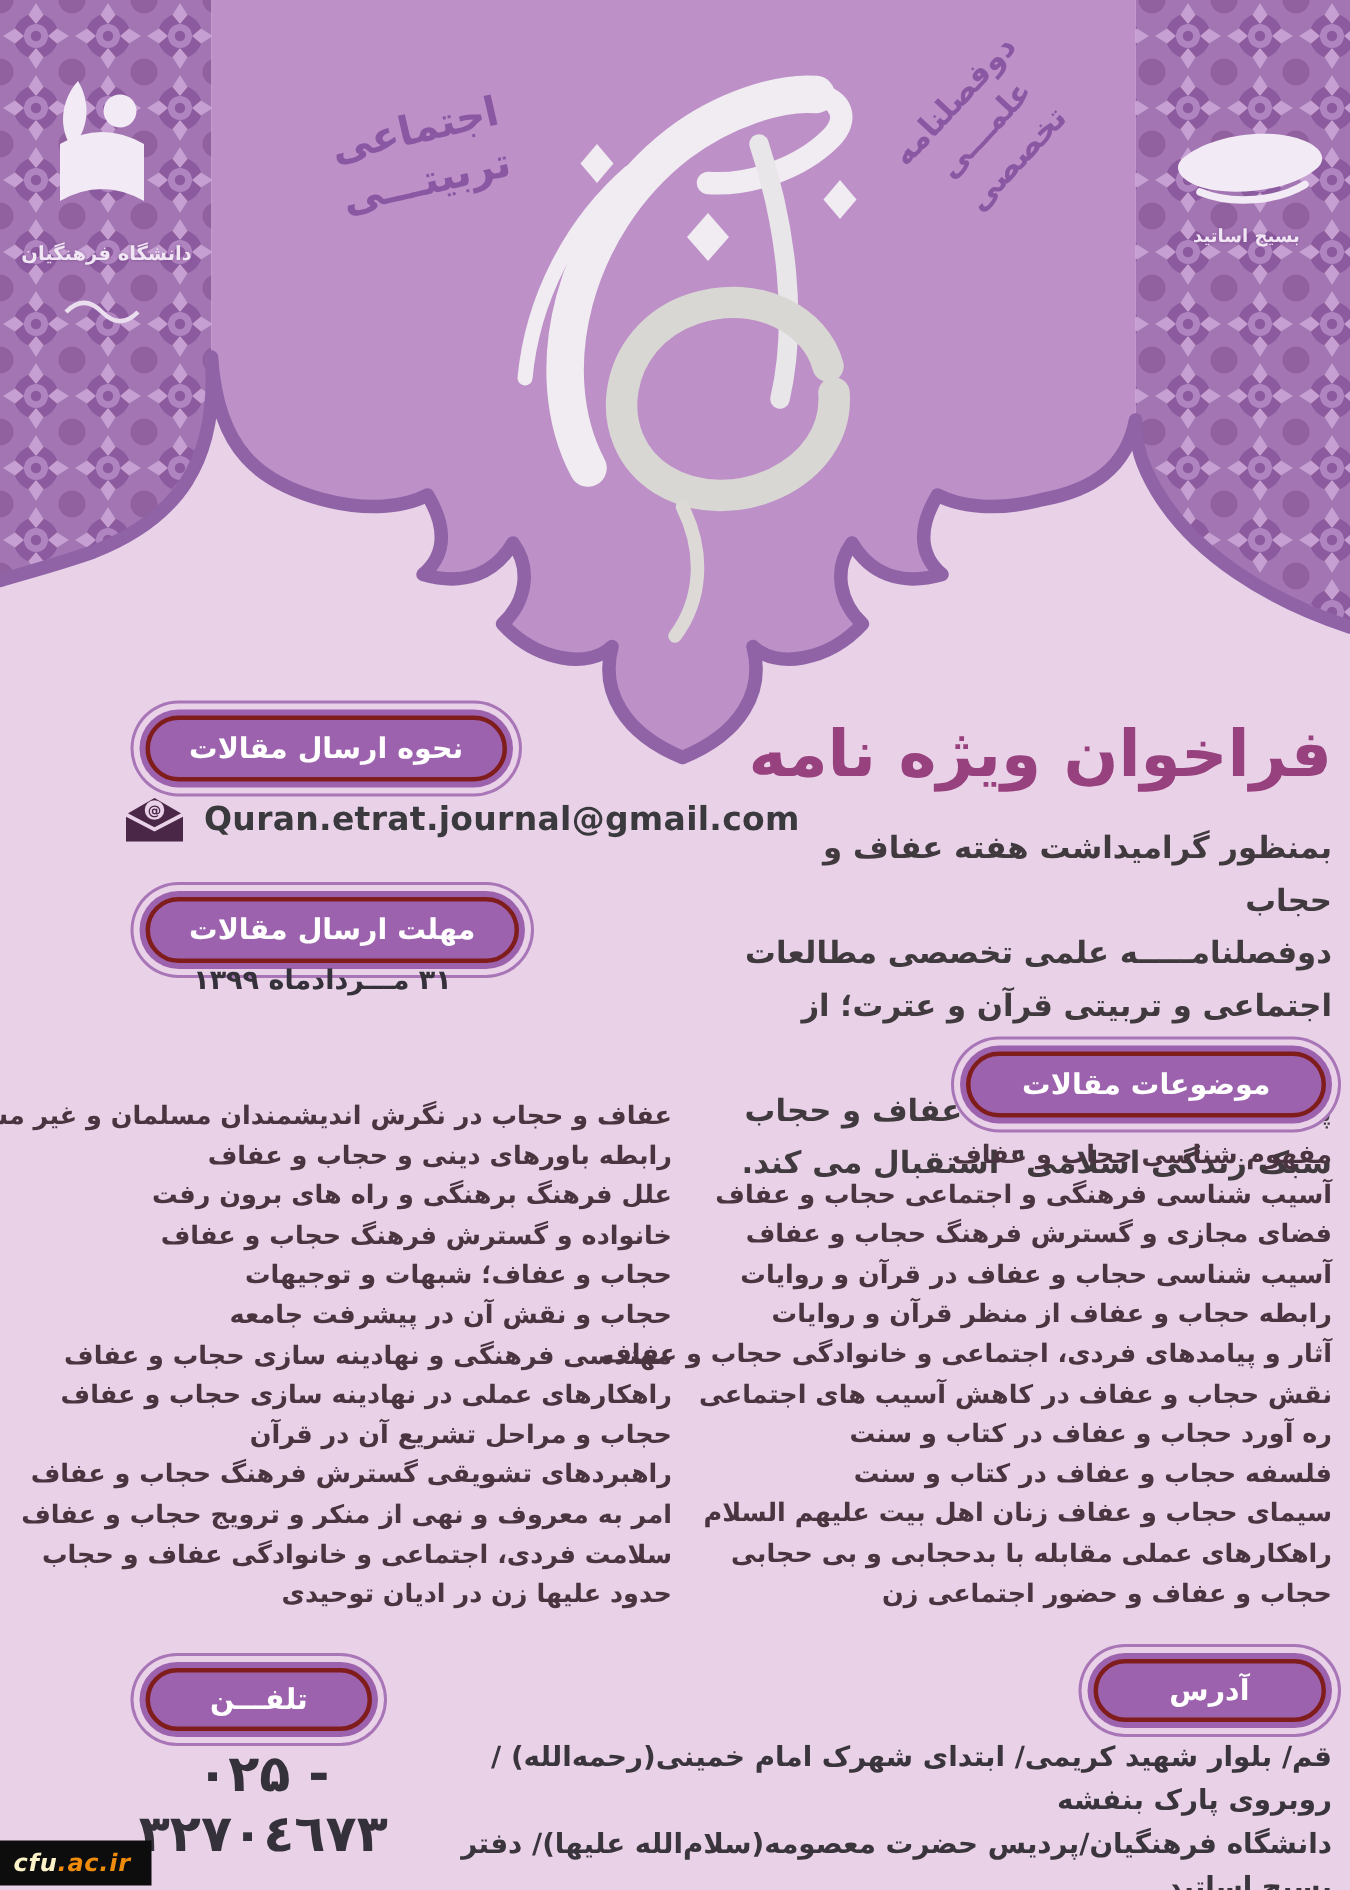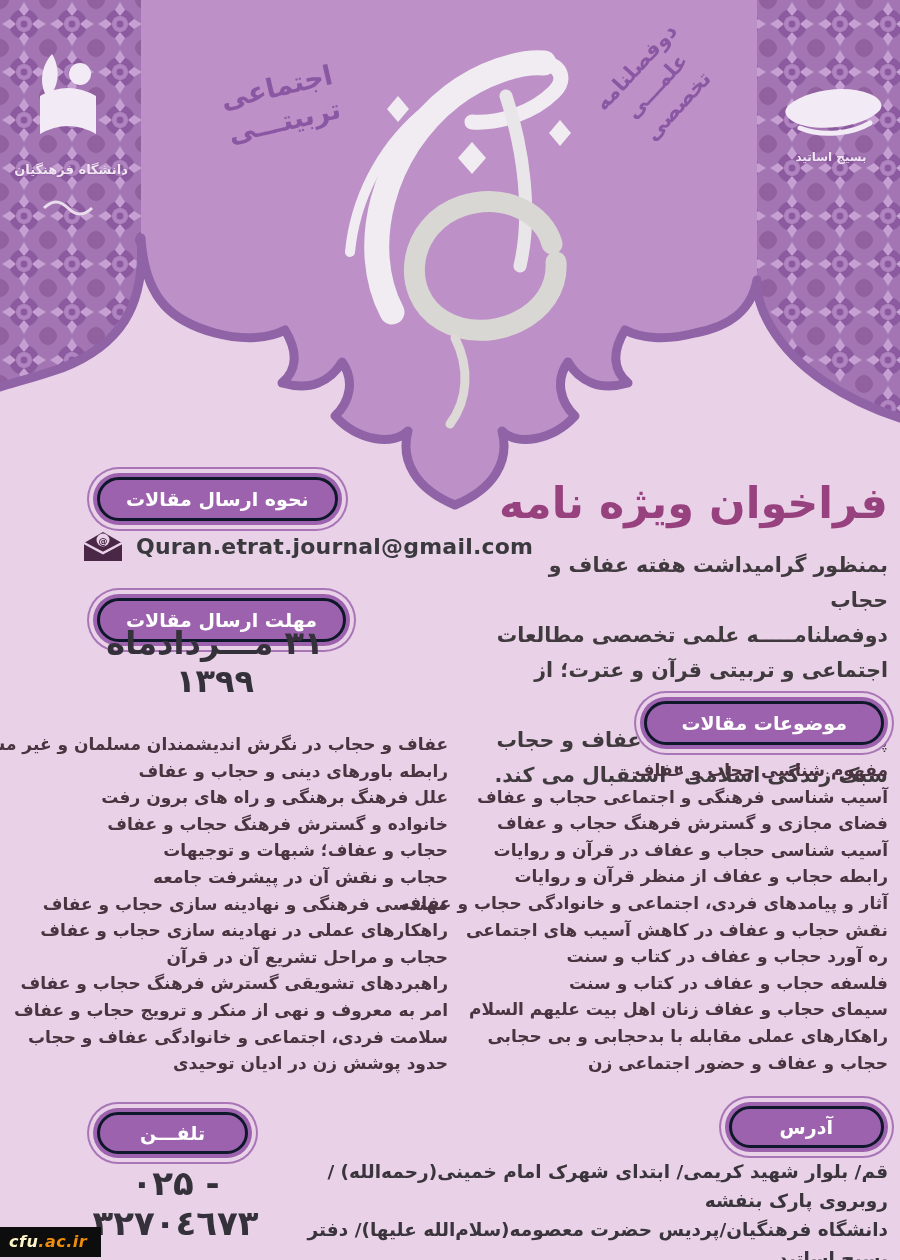--- a/index.html
+++ b/index.html
@@ -29,31 +29,31 @@
     color:#f1e7f4;font-weight:bold;text-align:center;
     text-shadow:0 0 2px rgba(90,40,110,.45);
   }
   .cap-left{left:6px;top:162px;width:130px;font-size:13px;}
   .cap-right{left:768px;top:150px;width:126px;font-size:12px;}
 
   
   .pill{
     position:absolute;
     background:#9d62ae;color:#fff;
-    border:3px solid #0f172a;border-radius:26px;
+    border:3px solid #7f1d1d;border-radius:26px;
     box-shadow:0 0 0 4px #9d62ae, 0 0 0 8px #e9d2e8, 0 0 0 10px #a875b7;
     padding:8px 26px;font-weight:bold;font-size:19px;text-align:center;
     direction:rtl;white-space:nowrap;
   }
 
   .email-row{left:82px;top:530px;display:flex;align-items:center;direction:ltr;}
   .email-text{margin-left:12px;font-size:22px;font-weight:bold;color:#3a3a3e;letter-spacing:.2px;}
 
-  .deadline-date{left:100px;top:624px;width:230px;text-align:center;
-    font-size:32px;font-weight:bold;color:#35313a;}
+  .deadline-date{left:100px;top:643px;width:230px;text-align:center;
+    font-size:18px;font-weight:bold;color:#35313a;}
 
   .call-title{right:12px;top:478px;font-size:43px;font-weight:bold;color:#97417e;text-align:left;}
   .call-body{
     right:12px;top:548px;width:404px;text-align:right;
     font-size:20.5px;line-height:35px;font-weight:bold;color:#403a3e;
     white-space:pre-line;
   }
 
   ul.topic-list{list-style:none;margin:0;padding:0;text-align:right;}
   ul.topic-list li{
@@ -202,21 +202,21 @@
       <li>علل فرهنگ برهنگی و راه های برون رفت</li>
       <li>خانواده و گسترش فرهنگ حجاب و عفاف</li>
       <li>حجاب و عفاف؛ شبهات و توجیهات</li>
       <li>حجاب و نقش آن در پیشرفت جامعه</li>
       <li>مهندسی فرهنگی و نهادینه سازی حجاب و عفاف</li>
       <li>راهکارهای عملی در نهادینه سازی حجاب و عفاف</li>
       <li>حجاب و مراحل تشریع آن در قرآن</li>
       <li>راهبردهای تشویقی گسترش فرهنگ حجاب و عفاف</li>
       <li>امر به معروف و نهی از منکر و ترویج حجاب و عفاف</li>
       <li>سلامت فردی، اجتماعی و خانوادگی عفاف و حجاب</li>
-      <li>حدود پوشش زن در ادیان توحیدی</li>
+      <li>حدود علیها زن در ادیان توحیدی</li>
     </ul>
 
   <div class="pill" style="left:97px;top:1112px;padding:7px 40px">تلفـــن</div>
   <div class="abs phone-number ltr">۰۲۵ - ۳۲۷۰٤٦۷۳</div>
 
   <div class="pill" style="right:16px;top:1106px;padding:7px 48px">آدرس</div>
   <div class="abs address-lines rtl">
     <div>قم/ بلوار شهید کریمی/ ابتدای شهرک امام خمینی(رحمه‌الله) /روبروی پارک بنفشه</div>
     <div>دانشگاه فرهنگیان/پردیس حضرت معصومه(سلام‌الله علیها)/ دفتر بسیج اساتید</div>
   </div>

